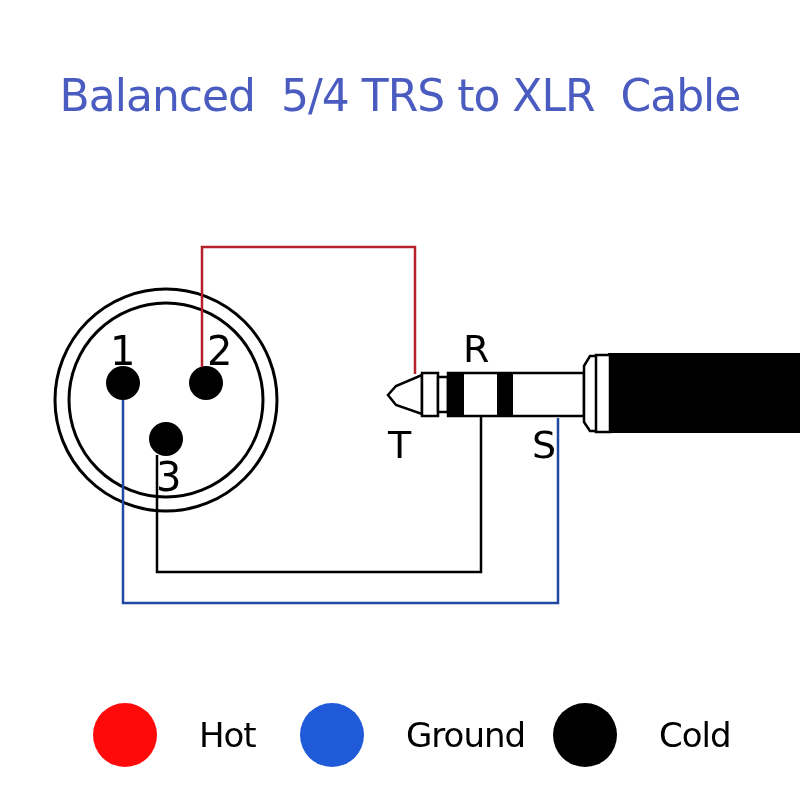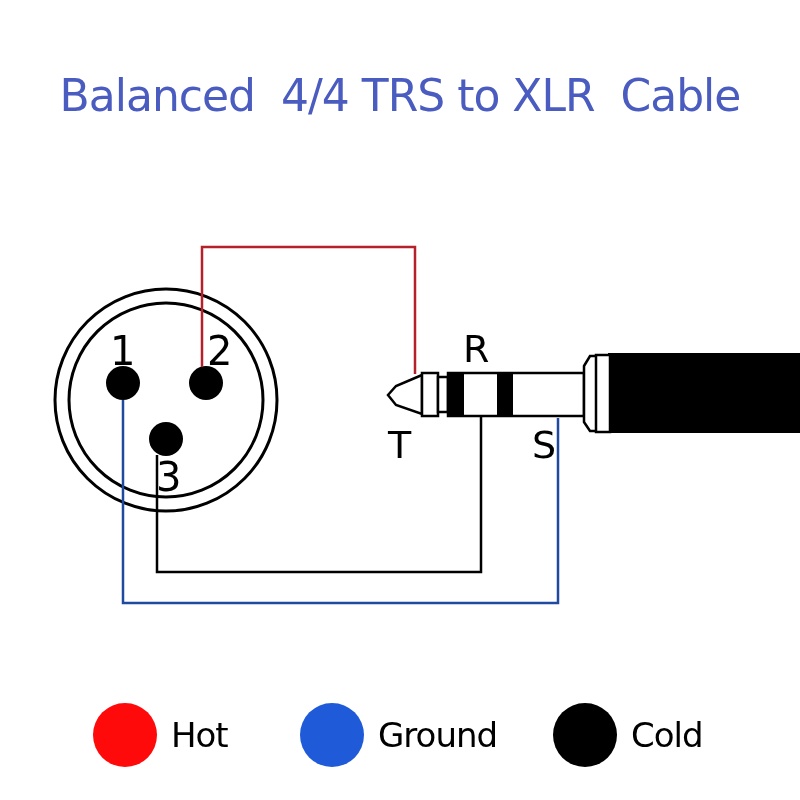--- a/index.html
+++ b/index.html
@@ -3,28 +3,28 @@
 <meta charset="utf-8">
 <style>
   html, body { margin: 0; padding: 0; background: #ffffff; }
   body { width: 800px; height: 800px; position: relative; overflow: hidden;
          font-family: "DejaVu Sans", sans-serif; }
   .title { position: absolute; left: 0; top: 70px; width: 800px; text-align: center;
            font-family: "DejaVu Sans", sans-serif; font-size: 44px; color: #4a5cc0;
            letter-spacing: -1px; white-space: pre; font-weight: normal; }
   svg.diagram { position: absolute; left: 0; top: 0; }
   .legend { position: absolute; top: 700px; left: 0; width: 800px; height: 80px; }
-  .legend-item { position: absolute; top: 0; height: 70px; display: flex; align-items: center; }
+  .legend-item { position: absolute; top: 0; height: 70px; display: flex; align-items: center; gap: 28px; }
   .legend-dot { width: 64px; height: 64px; border-radius: 50%; }
   .legend-label { margin-left: 14px; font-size: 34px; color: #000; font-family: "DejaVu Sans", sans-serif; letter-spacing: -1px; }
 </style>
 </head>
 <body>
 
-<div class="title">Balanced  4/4 TRS to XLR  Cable</div>
+<div class="title">Balanced  5/4 TRS to XLR  Cable</div>
 
 <svg class="diagram" width="800" height="800" viewBox="0 0 800 800">
 
   <g>
     <circle cx="166" cy="400" r="111" fill="none" stroke="#000" stroke-width="3"></circle>
     <circle cx="166" cy="400" r="97" fill="none" stroke="#000" stroke-width="3"></circle>
     <circle cx="123" cy="383" r="17" fill="#000"></circle>
     <circle cx="206" cy="383" r="17" fill="#000"></circle>
     <circle cx="166" cy="439" r="17" fill="#000"></circle>
     <text x="110" y="365" font-size="40" font-family="DejaVu Sans, sans-serif" fill="#000">1</text>

